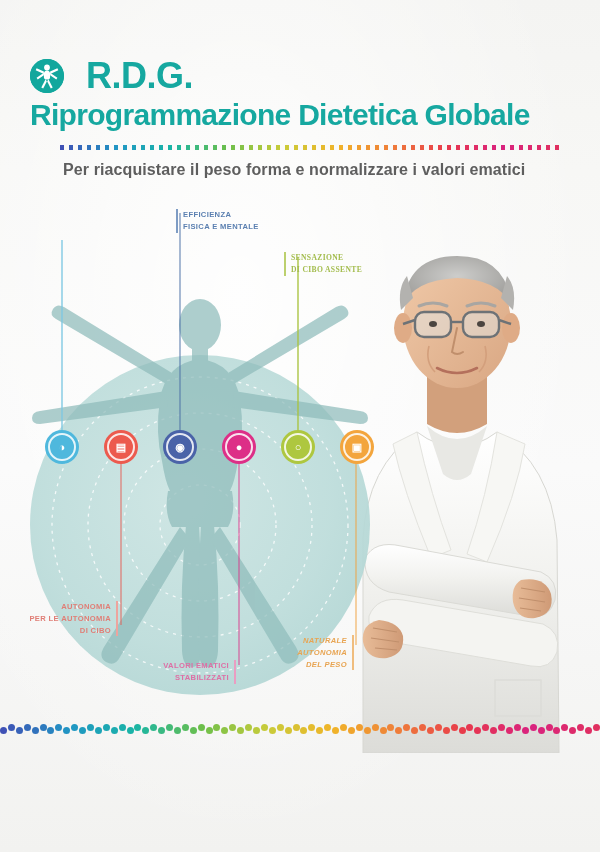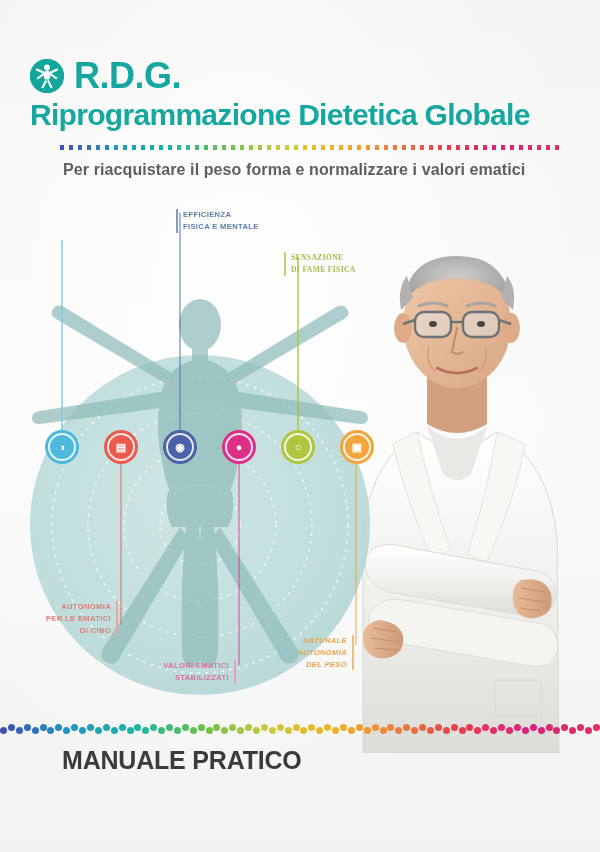--- a/index.html
+++ b/index.html
@@ -21,21 +21,21 @@
   
   .vignette{
     position:absolute; inset:0;
     background:radial-gradient(ellipse at 40% 35%, rgba(255,255,255,.85) 0%, rgba(243,243,241,0) 70%);
     pointer-events:none;
   }
 
   
   .header { position:absolute; left:30px; top:58px; width:545px; }
 
-  .brandrow { display:flex; align-items:center; gap:10px; }
+  .brandrow { display:flex; align-items:center; gap:22px; }
 
   .logo-mark {
     width:34px; height:34px; border-radius:50%;
     background:#12a79d; flex:0 0 34px;
     position:relative;
   }
   .logo-mark svg { position:absolute; left:0; top:0; }
 
   .brand-abbr {
     font-size:36px; font-weight:bold; color:#16a8a0;
@@ -370,26 +370,26 @@
     </div>
 
 
     <div class="lbl" style="left:176px; top:14px; color:#5a7fb0; border-left:2px solid #7e9cc4;">
       <div>EFFICIENZA</div>
       <div>FISICA E MENTALE</div>
     </div>
 
     <div class="lbl" style="left:284px; top:57px; color:#a3bc4d; border-left:2px solid #bcd06e;font-family:Liberation Serif, serif;">
       <div>SENSAZIONE</div>
-      <div>DI FAME FISICA</div>
+      <div>DI CIBO ASSENTE</div>
     </div>
 
     <div class="lbl r" style="left:16px; top:406px; width:102px; color:#e07e76; border-right:2px solid #eda49e;">
       <div>AUTONOMIA</div>
-      <div>PER LE EMATICI</div>
+      <div>PER LE AUTONOMIA</div>
       <div>DI CIBO</div>
     </div>
 
     <div class="lbl r" style="left:144px; top:465px; width:92px; color:#de6fa5; border-right:2px solid #ea9dc2;">
       <div>VALORI EMATICI</div>
       <div>STABILIZZATI</div>
     </div>
 
     <div class="lbl r" style="left:262px; top:440px; width:92px; color:#e8a553; border-right:2px solid #f0bd7e;font-style:italic;">
       <div>NATURALE</div>
@@ -471,15 +471,14 @@
       <i style="background: rgb(219, 38, 118);"></i>
       <i style="background: rgb(220, 40, 115);"></i>
       <i style="background: rgb(221, 41, 111);"></i>
       <i style="background: rgb(221, 43, 107);"></i>
       <i style="background: rgb(222, 45, 103);"></i>
       <i style="background: rgb(223, 46, 100);"></i>
       <i style="background: rgb(224, 48, 96);"></i>
     </div>
 
   <div class="footer">
-    <div class="manual">MANUALE PRATICO</div>
   </div>
 </div>
 
 </body></html>

